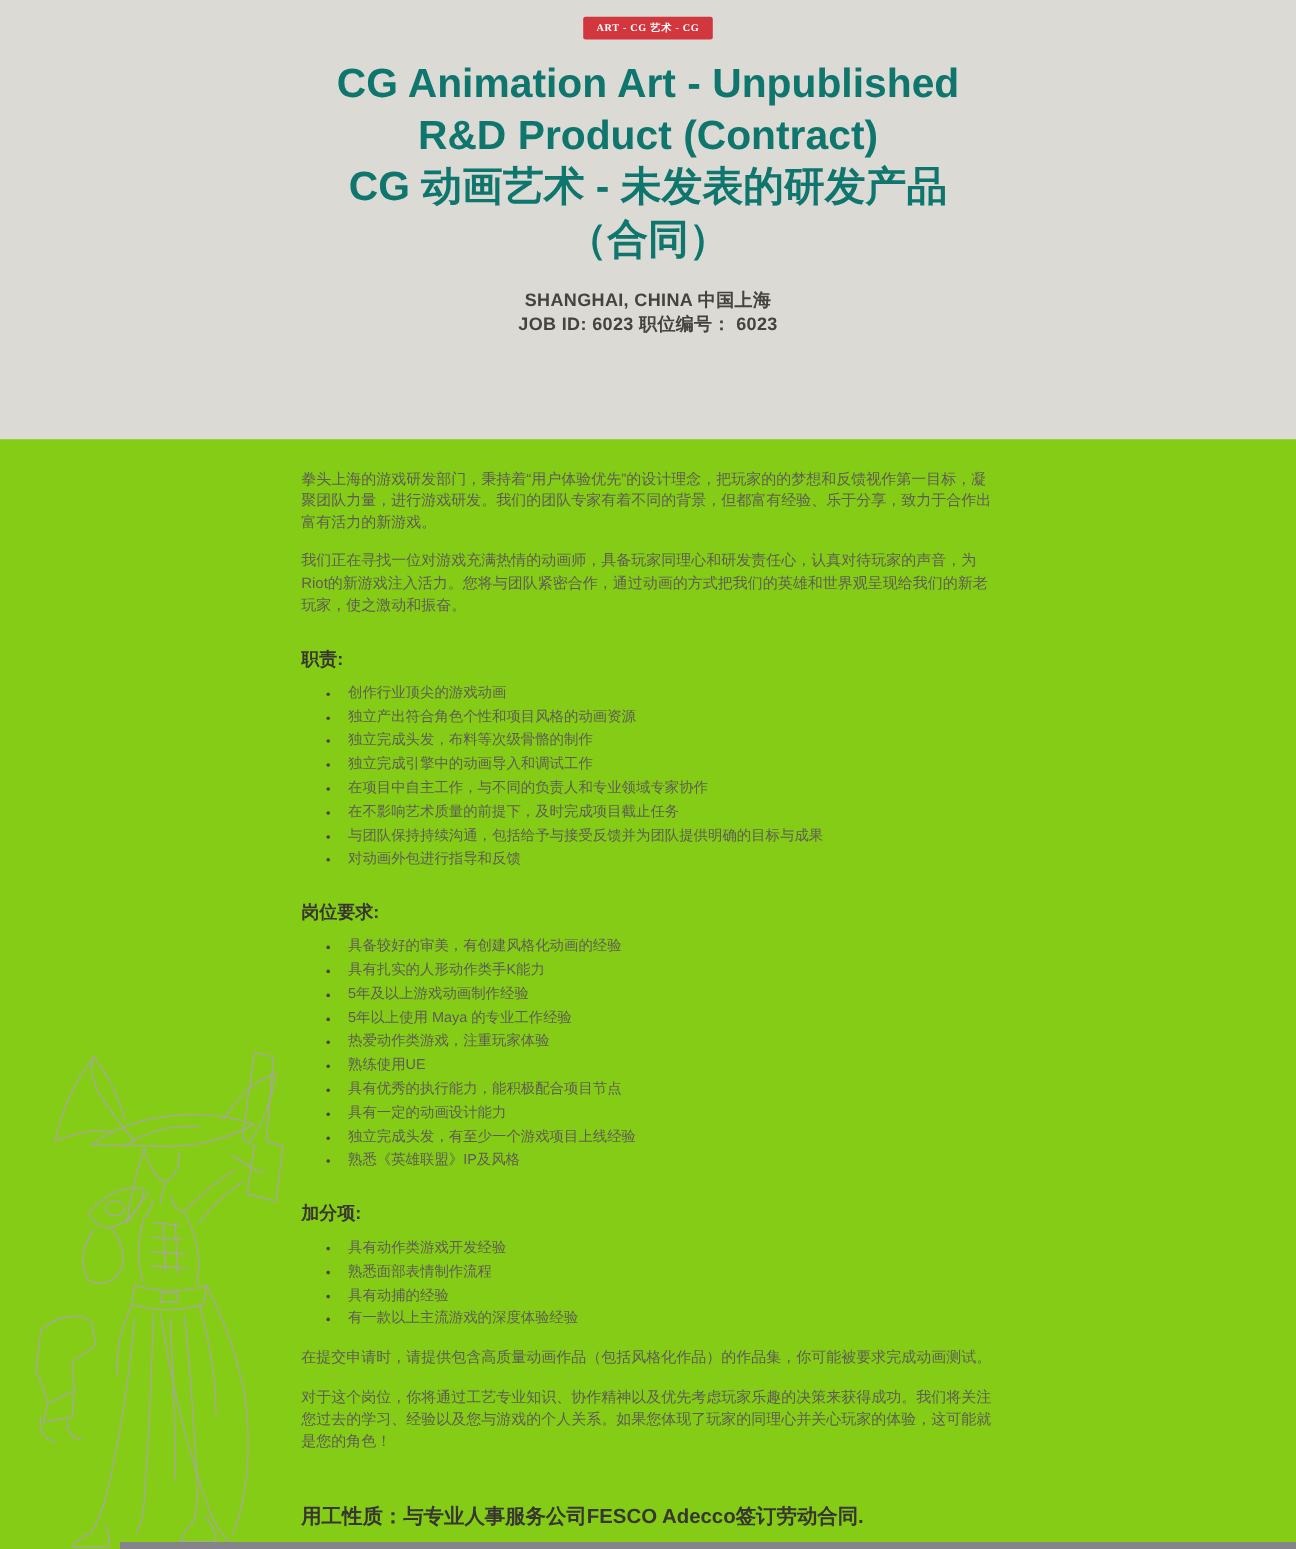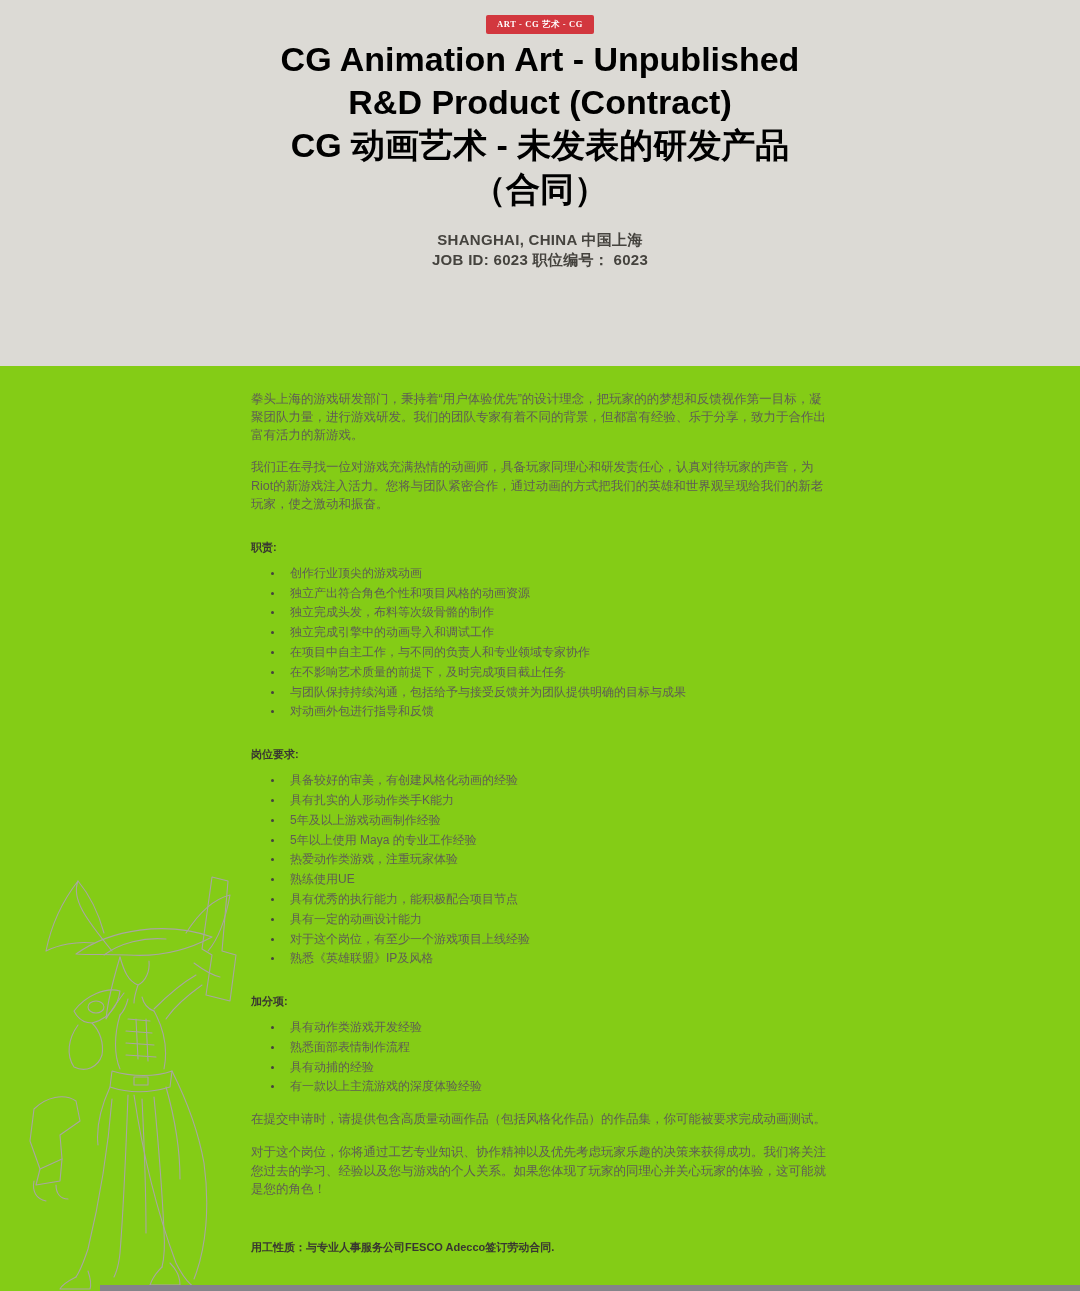--- a/index.html
+++ b/index.html
@@ -21,53 +21,53 @@
   .badge {
     display: inline-block;
     background: #d2373e; color: #ffffff;
     font-size: 8.5px; font-weight: bold;
     letter-spacing: 0.6px;
     padding: 4px 11px 3px 11px;
     border-radius: 2px;
     border: none; cursor: pointer; font-family: Liberation Serif, serif;
   }
   .title-wrap {
-    max-width: 528px; margin: 4px auto 0 auto;
-    color: #000000; font-weight: bold;
+    max-width: 528px; margin: 16px auto 0 auto;
+    color: #0f766e; font-weight: bold;
     font-size: 34px; line-height: 1.27;
   }
   .meta {
     margin-top: 19px;
     color: #45433e; font-weight: bold;
     font-size: 15px; line-height: 1.35;
     letter-spacing: 0.3px;
   }
   
   .content {
     width: 100%; height: 925px;
     background: #84cc16;
     position: relative;
     padding-top: 24px;
   }
   .column { width: 578px; margin: 0 auto; color: #5f5c56; }
   .para { font-size: 12.5px; line-height: 1.45; margin-bottom: 14px; }
   .section-heading {
-    font-size: 11px; font-weight: bold; color: #383631;
+    font-size: 15px; font-weight: bold; color: #383631;
     margin-top: 27px; margin-bottom: 10px;
   }
   ul.bullets { list-style: disc; padding-left: 33px; margin-bottom: 4px; }
   ul.bullets li {
     font-size: 12px; line-height: 1.4; margin-bottom: 3px;
     padding-left: 6px;
   }
   ul.bullets li::marker { font-size: 10px; color: #45433e; }
   .closing { margin-top: 16px; font-family: Liberation Mono, monospace; }
   .note {
     margin-top: 42px;
-    font-size: 11px; font-weight: bold; color: #383631;
+    font-size: 17px; font-weight: bold; color: #383631;
   }
   
   .sketch {
     position: absolute; left: 16px; bottom: 0;
     width: 232px; height: 432px;
     pointer-events: none;
   }
   .sketch path, .sketch ellipse {
     fill: none; stroke: #a9a6a1; stroke-width: 1.1;
     stroke-linecap: round; stroke-linejoin: round;
@@ -116,21 +116,21 @@
     <div class="section-heading">岗位要求:</div>
     <ul class="bullets">
       <li>具备较好的审美，有创建风格化动画的经验</li>
       <li>具有扎实的人形动作类手K能力</li>
       <li>5年及以上游戏动画制作经验</li>
       <li>5年以上使用 Maya 的专业工作经验</li>
       <li>热爱动作类游戏，注重玩家体验</li>
       <li>熟练使用UE</li>
       <li>具有优秀的执行能力，能积极配合项目节点</li>
       <li>具有一定的动画设计能力</li>
-      <li>对于这个岗位，有至少一个游戏项目上线经验</li>
+      <li>独立完成头发，有至少一个游戏项目上线经验</li>
       <li>熟悉《英雄联盟》IP及风格</li>
     </ul>
 
     <div class="section-heading">加分项:</div>
     <ul class="bullets">
       <li>具有动作类游戏开发经验</li>
       <li>熟悉面部表情制作流程</li>
       <li>具有动捕的经验</li>
       <li>有一款以上主流游戏的深度体验经验</li>
     </ul>

